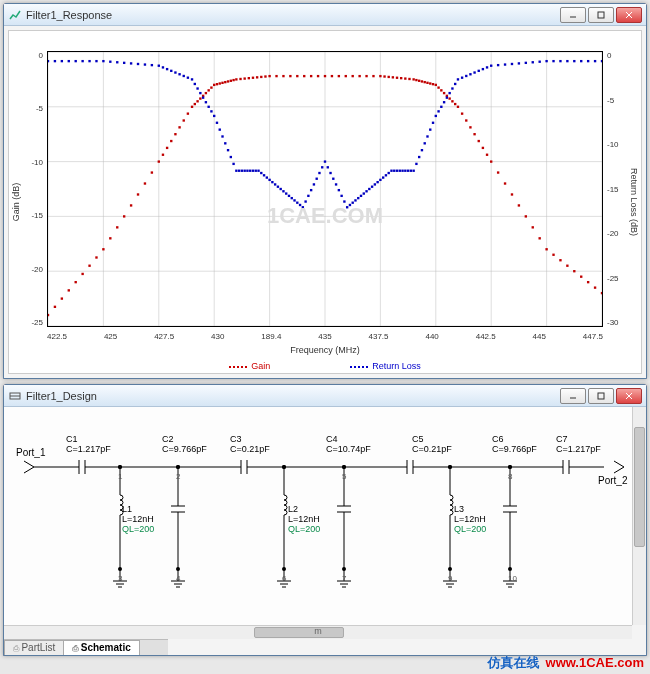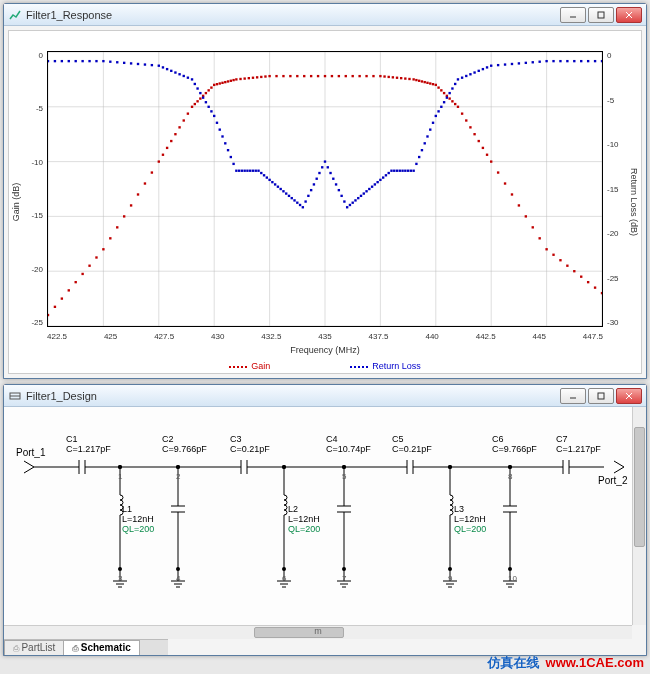--- a/index.html
+++ b/index.html
@@ -469,20 +469,21 @@
             <rect x="502.8" y="8.133333333333335" width="2.4" height="2.4" fill="#0000c0"></rect>
             <rect x="509.8" y="8.133333333333335" width="2.4" height="2.4" fill="#0000c0"></rect>
             <rect x="516.8" y="8.133333333333335" width="2.4" height="2.4" fill="#0000c0"></rect>
             <rect x="523.8" y="8.133333333333335" width="2.4" height="2.4" fill="#0000c0"></rect>
             <rect x="530.8" y="8.133333333333335" width="2.4" height="2.4" fill="#0000c0"></rect>
             <rect x="537.8" y="8.133333333333335" width="2.4" height="2.4" fill="#0000c0"></rect>
             <rect x="544.8" y="8.133333333333335" width="2.4" height="2.4" fill="#0000c0"></rect>
             <rect x="551.8" y="8.133333333333335" width="2.4" height="2.4" fill="#0000c0"></rect>
             <rect x="558.8" y="8.133333333333335" width="2.4" height="2.4" fill="#0000c0"></rect>
           </svg>
+        <div class="watermark">1CAE.COM</div>
       </div>
 
       <div class="ticks-y-left" id="yL">
           <span>0</span>
           <span>-5</span>
           <span>-10</span>
           <span>-15</span>
           <span>-20</span>
           <span>-25</span>
         </div>
@@ -493,21 +494,21 @@
           <span>-15</span>
           <span>-20</span>
           <span>-25</span>
           <span>-30</span>
         </div>
       <div class="ticks-x" id="xT">
           <span>422.5</span>
           <span>425</span>
           <span>427.5</span>
           <span>430</span>
-          <span>432.5</span>
+          <span>189.4</span>
           <span>435</span>
           <span>437.5</span>
           <span>440</span>
           <span>442.5</span>
           <span>445</span>
           <span>447.5</span>
         </div>
 
       <div class="xlabel">Frequency (MHz)</div>
       <div class="legend">
@@ -659,21 +660,21 @@
           <text x="504" y="72" font-size="8" fill="#555">8</text>
         </svg>
       <div class="port-label" style="left:12px; top:40px;">Port_1</div>
       <div class="port-label" style="left:594px; top:68px;">Port_2</div>
 
       
       <div class="comp-label" style="left:62px; top:28px;"><span>C1</span><br><span class="comp-val">C=1.217pF</span></div>
       <div class="comp-label" style="left:158px; top:28px;"><span>C2</span><br><span class="comp-val">C=9.766pF</span></div>
       <div class="comp-label" style="left:226px; top:28px;"><span>C3</span><br><span class="comp-val">C=0.21pF</span></div>
       <div class="comp-label" style="left:322px; top:28px;"><span>C4</span><br><span class="comp-val">C=10.74pF</span></div>
-      <div class="comp-label" style="left:388px; top:28px;"><span>C5</span><br><span class="comp-val">C=0.21pF</span></div>
+      <div class="comp-label" style="left:408px; top:28px;"><span>C5</span><br><span class="comp-val">C=0.21pF</span></div>
       <div class="comp-label" style="left:488px; top:28px;"><span>C6</span><br><span class="comp-val">C=9.766pF</span></div>
       <div class="comp-label" style="left:552px; top:28px;"><span>C7</span><br><span class="comp-val">C=1.217pF</span></div>
 
       <div class="comp-label" style="left:118px; top:98px;"><span>L1</span><br><span class="comp-val">L=12nH</span><br><span class="comp-q">QL=200</span></div>
       <div class="comp-label" style="left:284px; top:98px;"><span>L2</span><br><span class="comp-val">L=12nH</span><br><span class="comp-q">QL=200</span></div>
       <div class="comp-label" style="left:450px; top:98px;"><span>L3</span><br><span class="comp-val">L=12nH</span><br><span class="comp-q">QL=200</span></div>
     </div>
 
     <div class="scroll-v">
         <div class="thumb"></div>

